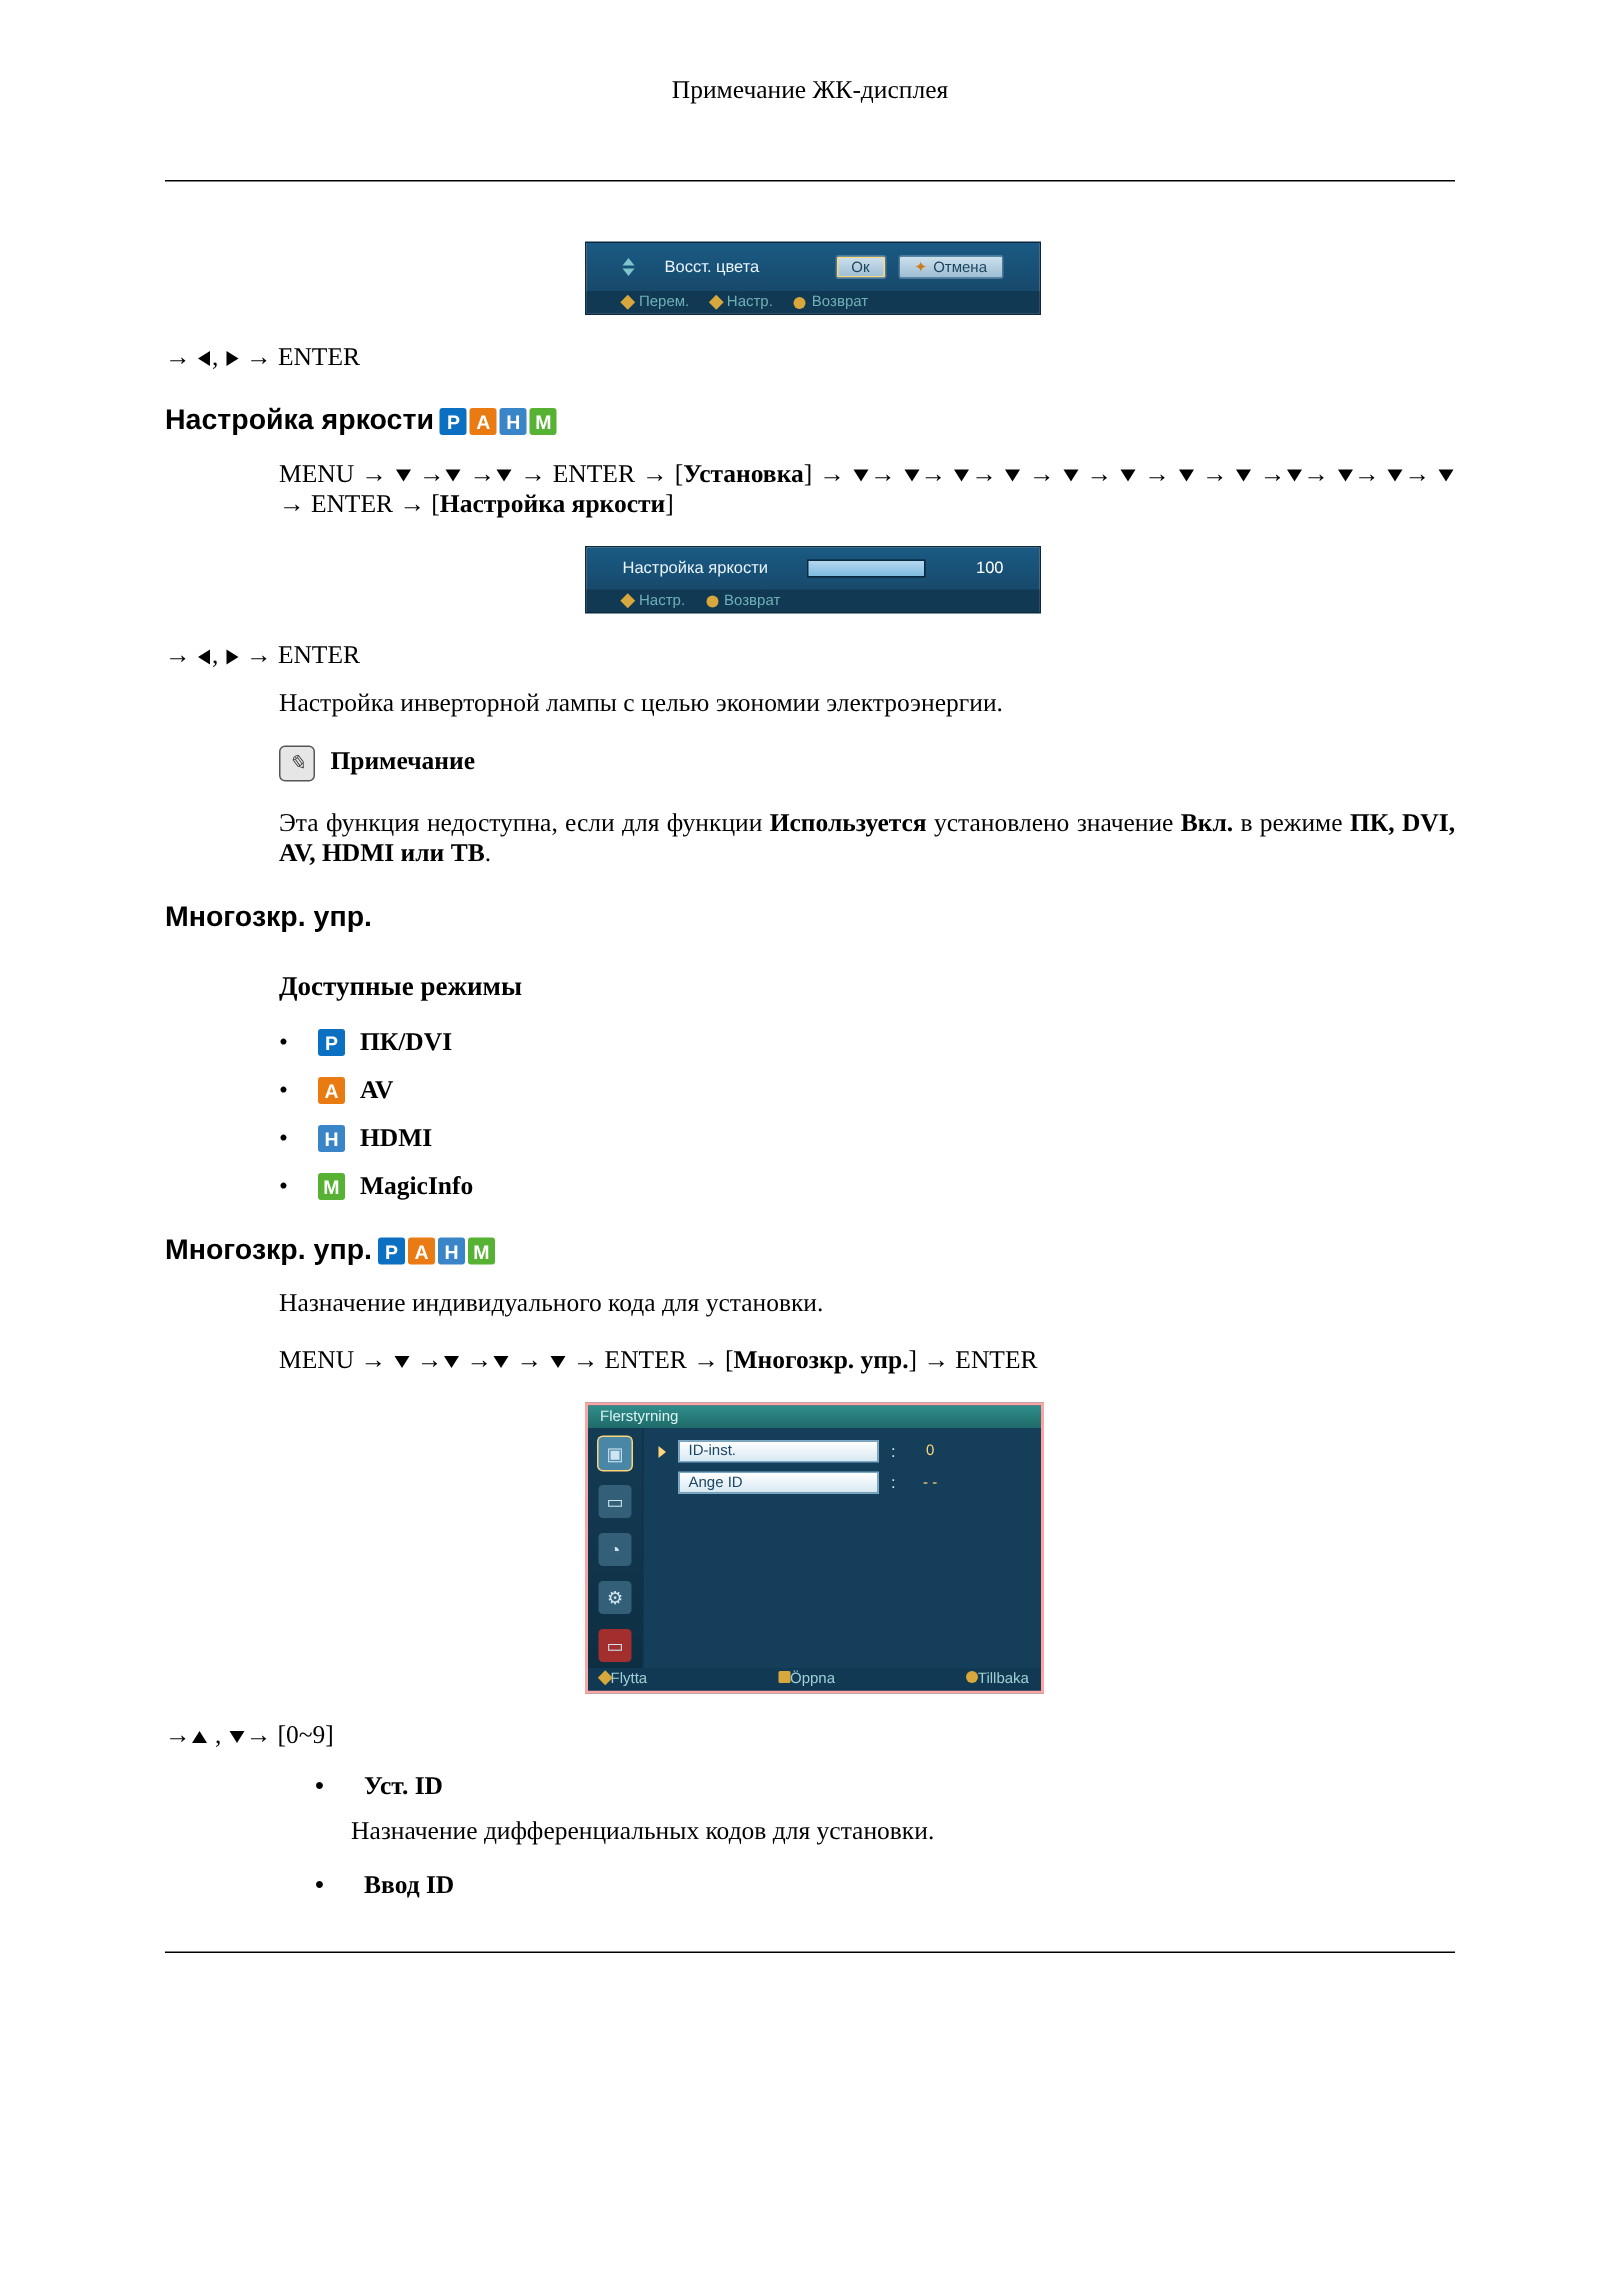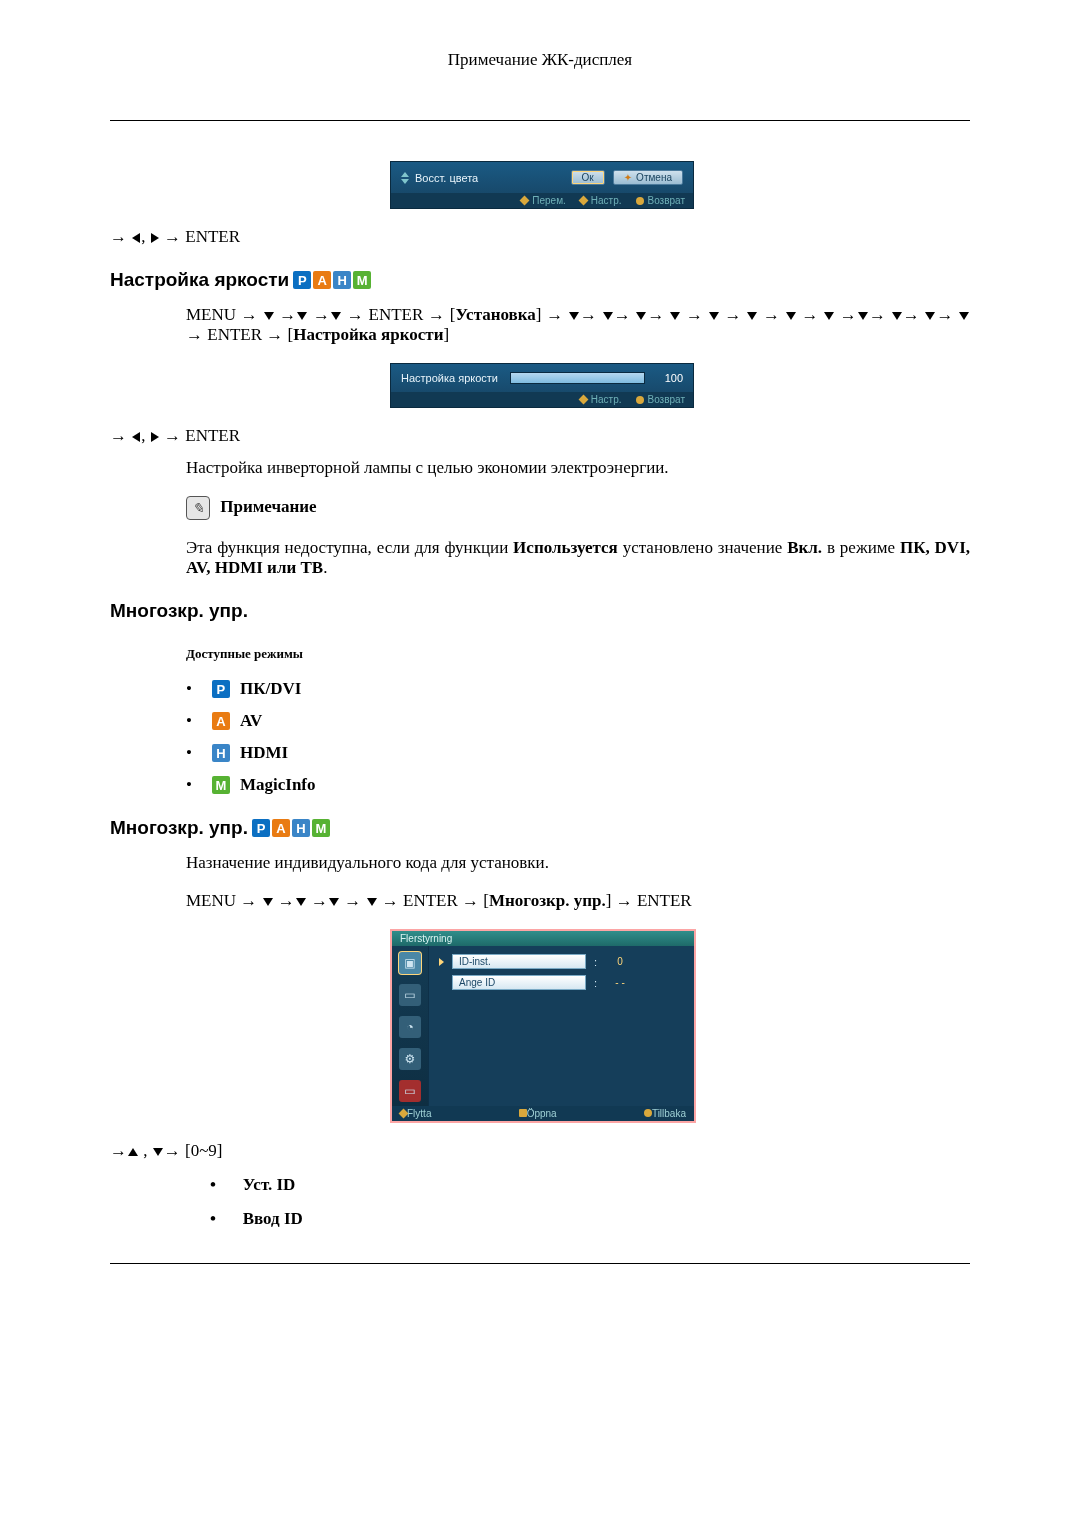--- a/index.html
+++ b/index.html
@@ -31,21 +31,21 @@
     font-weight: bold;
     font-size: 19px;
     margin: 22px 0 14px 0;
     display: flex;
     align-items: center;
     gap: 2px;
   }
   .sub-title {
     font-family: "Times New Roman", serif;
     font-weight: bold;
-    font-size: 13px;
+    font-size: 18px;
     margin: 24px 0 14px 76px;
   }
   .badge {
     display: inline-flex;
     width: 18px;
     height: 18px;
     color: #fff;
     font-family: Arial, sans-serif;
     font-weight: bold;
     font-size: 13px;
@@ -128,24 +128,24 @@
     font-family: Arial, sans-serif;
     font-size: 12px;
     border: 1px solid #0a2a3f;
     margin: 4px auto 18px auto;
   }
   .osd-color-reset {
     width: 302px;
   }
   .osd-brightness { width: 302px; }
   .osd-body {
-    padding: 8px 10px;
-    display: flex;
-    align-items: center;
-    gap: 6px;
+    padding: 8px 24px;
+    display: flex;
+    align-items: center;
+    gap: 20px;
     border-radius: 15px;
   }
   .osd-arrows-v {
     display: inline-flex;
     flex-direction: column;
     gap: 2px;
     align-items: center;
   }
   .mini-tri-up { width:0;height:0;border-left:4px solid transparent;border-right:4px solid transparent;border-bottom:5px solid #7fc5cc; }
   .mini-tri-down { width:0;height:0;border-left:4px solid transparent;border-right:4px solid transparent;border-top:5px solid #7fc5cc; }
@@ -160,23 +160,22 @@
     font-size: 10px;
     display: inline-flex;
     align-items: center;
     gap: 4px;
   }
   .osd-btn.sel { box-shadow: 0 0 0 1px #ffd67a inset; }
   .osd-footer {
     background: #113953;
     color: #6fb0b7;
     font-size: 10px;
-    padding: 2px 8px;
-    display: flex;
-    justify-content: flex-end;
+    padding: 2px 24px;
+    display: flex;
     gap: 14px;
   }
   .osd-footer span { display: inline-flex; align-items: center; gap: 4px; }
   .diamond { width: 7px; height: 7px; background: #d9a83c; transform: rotate(45deg); display: inline-block; }
   .circle { width: 8px; height: 8px; border-radius: 50%; background: #d9a83c; display: inline-block; }
   .enter-sq { width: 8px; height: 8px; background: #d9a83c; display: inline-block; border-radius: 1px; }
   .osd-slider {
     flex: 1;
     height: 10px;
     background: #0e3956;
@@ -426,19 +425,20 @@
     <span><span class="circle"></span><span>Tillbaka</span></span>
   </div>
 </div>
 
 <div class="content-block arrow-line">
   →<span class="tri tri-up"></span> , <span class="tri tri-down"></span>→ <span>[0~9]</span>
 </div>
 
 <div class="sub-bullet">
   <div class="sub-bullet-item">• &nbsp;&nbsp;<span>Уст. ID</span></div>
+  <div class="sub-bullet-text">Назначение дифференциальных кодов для установки.</div>
 </div>
 
 <div class="sub-bullet">
   <div class="sub-bullet-item">• &nbsp;&nbsp;<span>Ввод ID</span></div>
 </div>
 
 <hr class="footer-hr">
 
 </body></html>

